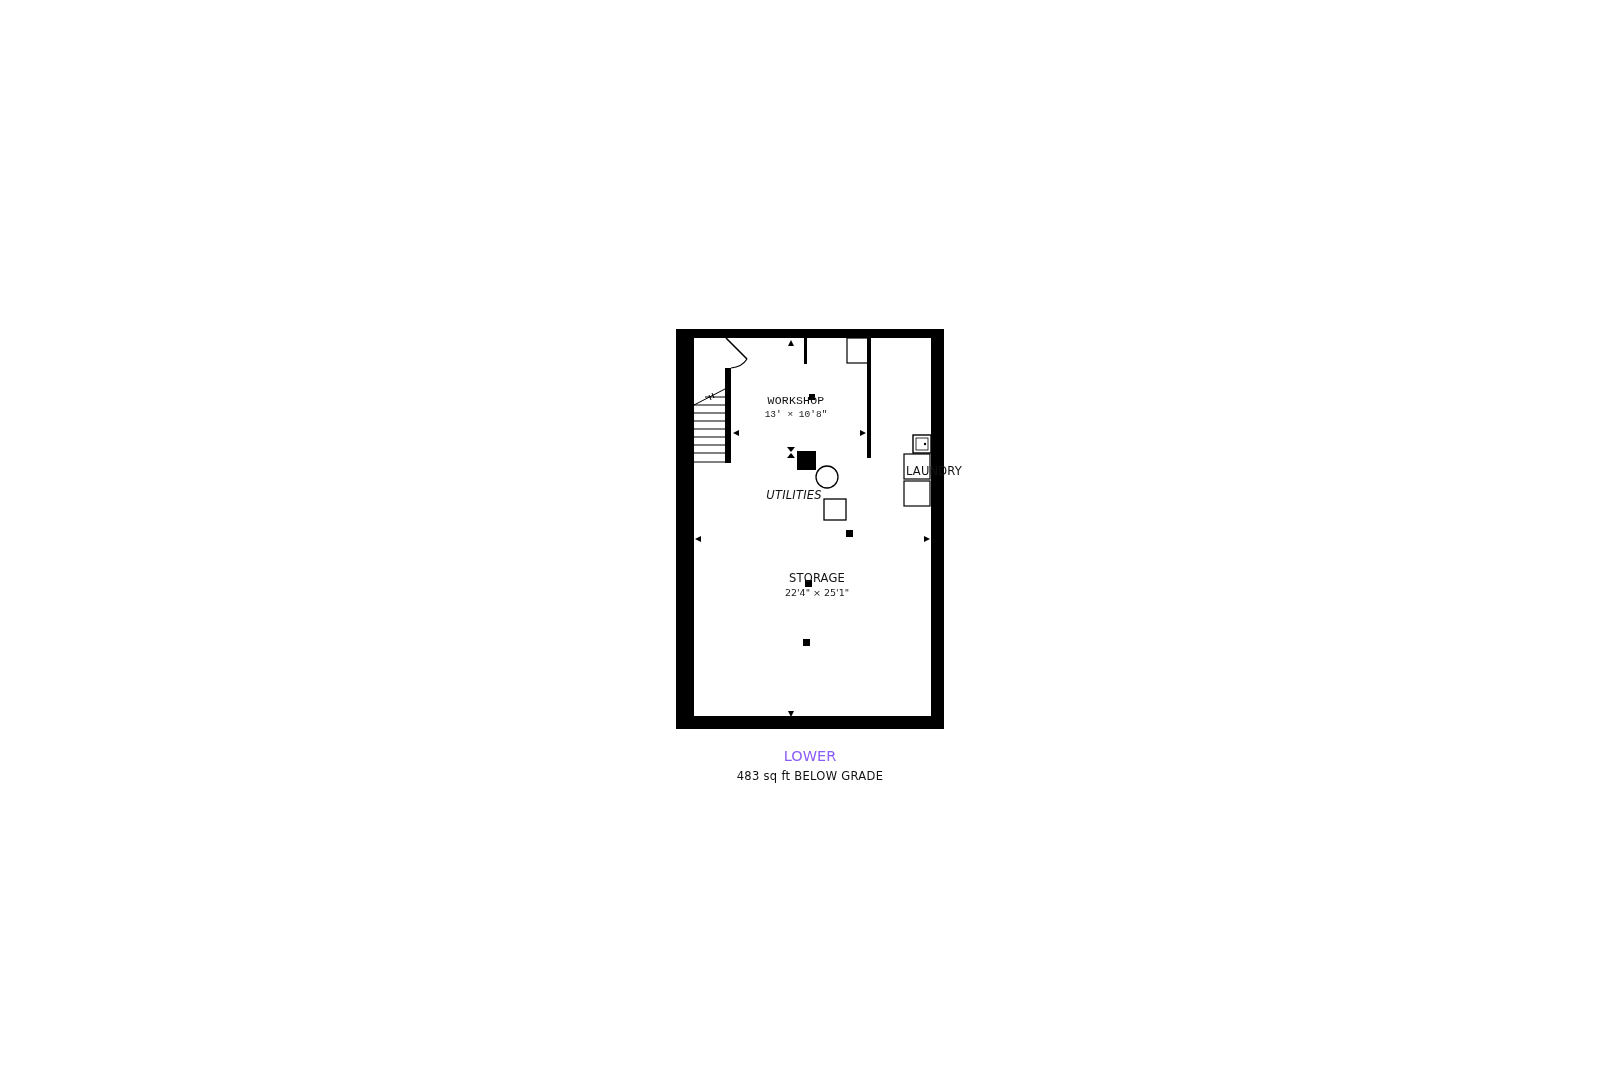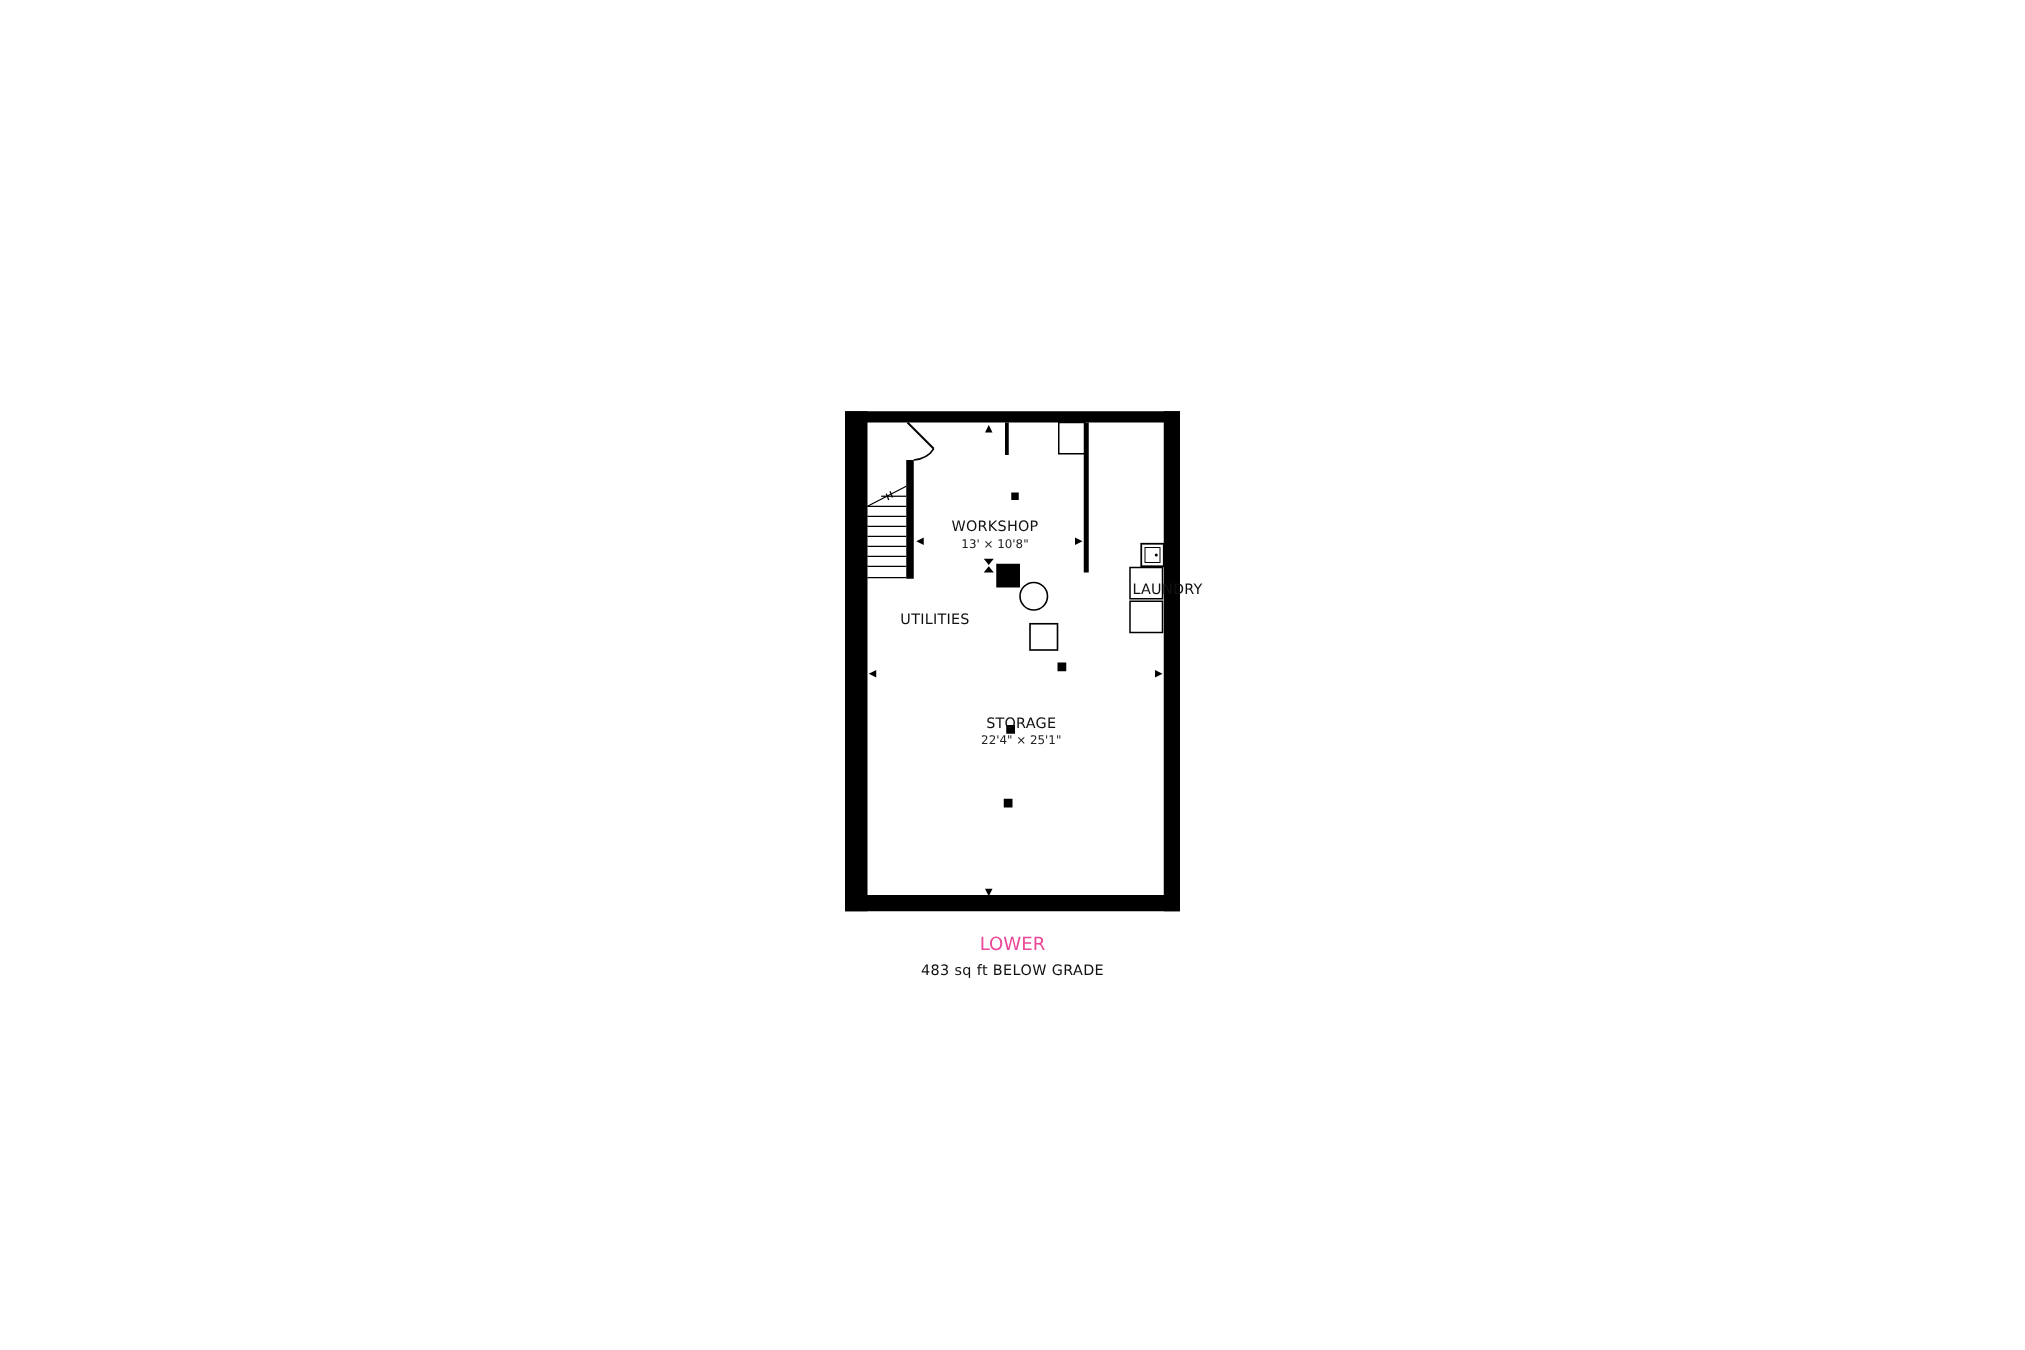--- a/index.html
+++ b/index.html
@@ -1,21 +1,21 @@
 <!DOCTYPE html>
 <html><head>
 <meta charset="utf-8">
 <style>
   html, body { margin: 0; padding: 0; background: #ffffff; }
   body { width: 1620px; height: 1080px; position: relative; overflow: hidden; font-family: "DejaVu Sans", "Liberation Sans", sans-serif; color: #111; }
   #plan { position: absolute; left: 0; top: 0; width: 1620px; height: 1080px; }
   .lbl { position: absolute; white-space: nowrap; transform: translateX(-50%); text-align: center; line-height: 1; }
   .room-name { font-size: 11.5px; letter-spacing: 0.2px; color: #111; }
   .room-dim { font-size: 9.5px; color: #222; margin-top: 3px; }
-  .floor-title { font-size: 14.5px; color: #ec4899; }
+  .floor-title { font-size: 14.5px; color: #8b5cf6; }
   .floor-sub { font-size: 11.5px; color: #111; letter-spacing: 0.3px; }
 </style>
 </head>
 <body>
 
 <svg id="plan" viewBox="0 0 1620 1080" xmlns="http://www.w3.org/2000/svg">
 
   <g>
     <rect x="676" y="329" width="268" height="9" fill="#000"></rect>
     <rect x="676" y="716" width="268" height="13" fill="#000"></rect>
@@ -80,26 +80,26 @@
 
   <g>
     <rect x="913" y="435" width="18" height="18" fill="#fff" stroke="#000" stroke-width="1.4"></rect>
     <rect x="916" y="438" width="12" height="12" fill="#fff" stroke="#000" stroke-width="0.8"></rect>
     <circle cx="925" cy="444" r="1.2" fill="#000"></circle>
   </g>
   <rect x="904" y="454" width="26" height="25" fill="#fff" stroke="#000" stroke-width="1.2"></rect>
   <rect x="904" y="481" width="26" height="25" fill="#fff" stroke="#000" stroke-width="1.2"></rect>
 </svg>
 
-<div class="lbl" style="left:796px; top:416px;">
+<div class="lbl" style="left:796px; top:395px;font-family:Liberation Mono, monospace;">
   <div class="room-name">WORKSHOP</div>
   <div class="room-dim">13' × 10'8"</div>
 </div>
 
-<div class="lbl" style="left:748px; top:490px;">
+<div class="lbl" style="left:794px; top:490px;font-style:italic;">
   <div class="room-name">UTILITIES</div>
 </div>
 
 <div class="lbl" style="left:934px; top:466px;">
   <div class="room-name">LAUNDRY</div>
 </div>
 
 <div class="lbl" style="left:817px; top:573px;">
   <div class="room-name">STORAGE</div>
   <div class="room-dim">22'4" × 25'1"</div>

